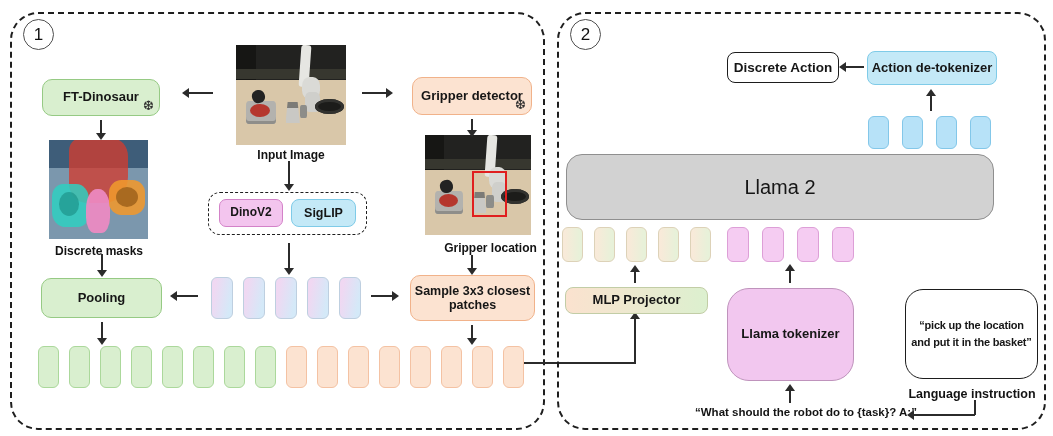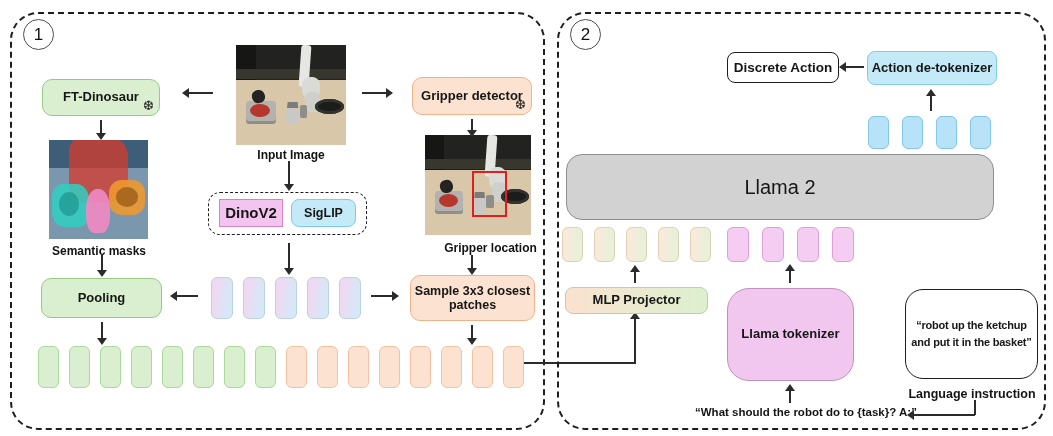--- a/index.html
+++ b/index.html
@@ -9,21 +9,21 @@
   
   .panel{position:absolute;border:2px dashed #1e1e1e;border-radius:28px;box-sizing:border-box;background:transparent;}
   .circle-num{position:absolute;width:29px;height:29px;border:1.3px solid #4f4f4f;border-radius:50%;
     display:flex;align-items:center;justify-content:center;font-size:17px;color:#111;background:#fff;}
 
   
   .box{position:absolute;display:flex;align-items:center;justify-content:center;text-align:center;
     font-weight:600;font-size:13px;color:#161616;box-sizing:border-box;border-radius:10px;line-height:1.15;}
   .green{background:var(--green-fill,#d9efcf);border:1.4px solid var(--green-border,#96ca84);}
   .orange{background:var(--orange-fill,#fce3d1);border:1.4px solid var(--orange-border,#f1b28a);}
-  .pinkbox{background:var(--pink-fill,#f3c5ee);border:1.4px solid var(--pink-border,#d382c8);border-radius:0;font-size:15px;}
+  .pinkbox{background:var(--pink-fill,#f3c5ee);border:1.4px solid var(--pink-border,#d382c8);border-radius:7px;font-size:12px;}
   .cyanbox{background:var(--cyan-fill,#c4e9f7);border:1.4px solid var(--cyan-border,#7fcbe8);border-radius:8px;font-size:12.5px;}
   .graybox{background:var(--gray-fill,#d2d2d2);border:1.5px solid var(--gray-border,#8f8f8f);border-radius:16px;font-size:20px;font-weight:500;}
   .whitebox{background:#fff;border:1.6px solid #1d1d1d;border-radius:8px;font-size:13.5px;}
   .mlp{background:linear-gradient(90deg,#fbe2cf,#dcf0cf);border:1px solid #c2cda6;border-radius:8px;}
   .tokenizer{background:var(--tokenizer-fill,#f2c7ef);border:1.4px solid var(--tokenizer-border,#bf93bc);border-radius:22px;font-size:13px;}
   .quotebox{background:#fff;border:1.6px solid #1d1d1d;border-radius:18px;font-size:11px;letter-spacing:-0.2px;
     padding:0 5px;font-weight:600;line-height:1.55;}
   .enc-dashed{position:absolute;border:1.6px dashed #1e1e1e;border-radius:12px;box-sizing:border-box;}
   .snow{position:absolute;right:5px;bottom:1px;font-size:13px;font-weight:400;color:#2d2d2d;}
 
@@ -112,21 +112,21 @@
     <span class="snow">❆</span>
   </div>
 
   <div class="masks" style="left:49px;top:140px;width:99px;height:99px">
     <div class="mk-top"></div>
     <div class="mk-red"></div>
     <div class="mk-teal"></div>
     <div class="mk-pink"></div>
     <div class="mk-orange"></div>
   </div>
-  <div class="img-label" style="left:19px;top:244px;width:160px">Semantic masks</div>
+  <div class="img-label" style="left:19px;top:244px;width:160px">Discrete masks</div>
 
   <div class="enc-dashed" style="left:208px;top:192px;width:159px;height:43px"></div>
   <div class="box pinkbox" style="left:219px;top:199px;width:64px;height:28px">DinoV2</div>
   <div class="box cyanbox" style="left:291px;top:199px;width:65px;height:28px">SigLIP</div>
 
   <div class="scene" style="left:425px;top:135px;width:106px;height:100px">
     <div class="sc-top"></div>
     <div class="sc-cab"></div>
     <div class="sc-shelf"></div>
     <div class="sc-arm-col"></div>
@@ -220,21 +220,21 @@
       <div class="token"></div>
       <div class="token"></div>
     </div>
 
   <div class="box mlp" style="left:565px;top:287px;width:143px;height:27px">MLP Projector</div>
   <div class="arrow v up" style="left:634px;top:271px;height:12px"></div>
 
   <div class="box tokenizer" style="left:727px;top:288px;width:127px;height:93px">Llama tokenizer</div>
   <div class="arrow v up" style="left:789px;top:270px;height:13px"></div>
 
-  <div class="box quotebox" style="left:905px;top:289px;width:133px;height:90px">“robot up the ketchup and put it in the basket”</div>
+  <div class="box quotebox" style="left:905px;top:289px;width:133px;height:90px">“pick up the location and put it in the basket”</div>
   <div class="img-label" style="left:887px;top:387px;width:170px;font-size:12.5px">Language instruction</div>
 
   <div class="prompt" style="left:695px;top:406px;width:220px">“What should the robot do to {task}? A:”</div>
   <div class="arrow v up" style="left:789px;top:390px;height:13px"></div>
 
   <div class="arrow v none" style="left:974px;top:400px;height:15px"></div>
   <div class="arrow h left" style="left:913px;top:414px;width:62px"></div>
 
 </div>
 

